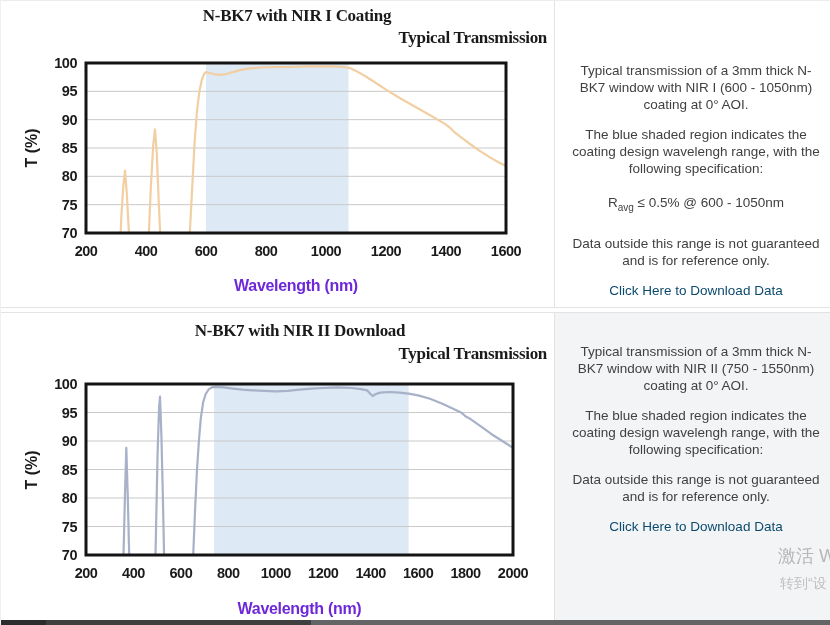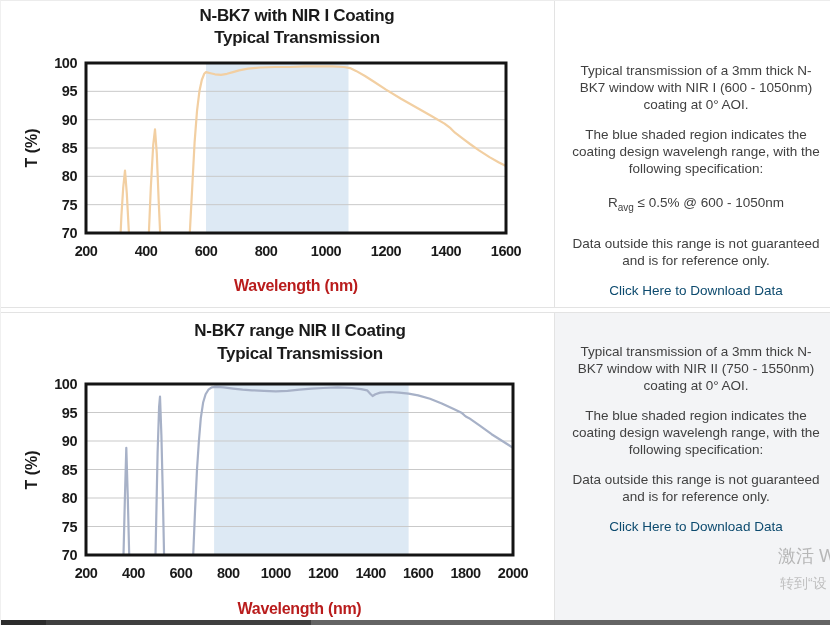--- a/index.html
+++ b/index.html
@@ -3,28 +3,28 @@
 <meta charset="utf-8">
 <style>
   html,body{margin:0;padding:0;background:#fff;}
   .page{position:relative;width:830px;height:625px;overflow:hidden;background:#fff;
         font-family:"Liberation Sans",sans-serif;border-top:1px solid #ececec;border-left:1px solid #f0f0f0;box-sizing:border-box;}
   .row{position:absolute;left:0;width:830px;}
   #row1{top:0;height:307px;border-bottom:1px solid #e3e3e3;box-sizing:border-box;}
   #row2{top:311px;height:308px;border-top:1px solid #e3e3e3;box-sizing:border-box;}
   .chart-card{position:absolute;left:0;top:0;width:546px;height:100%;background:#fff;}
   .chart-title,.chart-subtitle{position:absolute;left:0;width:100%;box-sizing:border-box;padding-left:46px;
-        text-align:center;font-weight:700;font-size:17px;letter-spacing:-0.3px;color:#1a1a1a;}
+        text-align:center;font-weight:700;font-size:17px;letter-spacing:-0.3px;color:#1a1a1a;font-family:Liberation Serif, serif;}
   .chart-title{top:5px;}
-  .chart-subtitle{top:27px;}
+  .chart-subtitle{top:27px;text-align:right;}
   svg.plot{position:absolute;left:0;}
   .tick{font-family:"Liberation Sans",sans-serif;font-weight:700;font-size:14.5px;fill:#1a1a1a;letter-spacing:-0.5px;}
   .ylabel{position:absolute;width:64px;height:20px;text-align:center;font-weight:700;font-size:16px;color:#1a1a1a;
         transform:rotate(-90deg);transform-origin:center;}
-  .xlabel{position:absolute;text-align:center;font-weight:700;font-size:16px;color:#b91c1c;letter-spacing:-0.3px;}
+  .xlabel{position:absolute;text-align:center;font-weight:700;font-size:16px;color:#6d28d9;letter-spacing:-0.3px;}
   .text-panel{position:absolute;left:547px;top:0;width:283px;height:100%;border-left:1px solid #e3e3e3;
         box-sizing:border-box;text-align:center;color:#414141;font-size:13.5px;line-height:17px;padding:61px 13px 0;margin-left:6px;}
   #row2 .text-panel{background:#f3f4f6;padding-top:30px;}
   .text-panel p{margin:0 0 13px;}
   .spec-block{margin:2px 0 14px;}
   #row2 .spec-block{margin:2px 0 26px;}
   .spec{line-height:26px;}
   .spec sub{font-size:10px;}
   .dl-link{color:#0c4a6e;cursor:pointer;text-decoration:none;display:inline-block;}
   .wm1{position:absolute;left:777px;top:543px;width:120px;font-size:18px;color:#a8a8a8;opacity:.8;white-space:nowrap;}
@@ -80,21 +80,21 @@
       <div class="spec-block">
         <div class="spec"><span>R</span><sub>avg</sub><span> ≤ 0.5% @ 600 - 1050nm</span></div>
       </div>
       <p>Data outside this range is not guaranteed and is for reference only.</p>
       <a class="dl-link">Click Here to Download Data</a>
     </div>
   </div>
 
   <div class="row" id="row2">
     <div class="chart-card">
-      <div class="chart-title" style="padding-left:52px;top:8px;">N-BK7 range NIR II Coating</div>
+      <div class="chart-title" style="padding-left:52px;top:8px;">N-BK7 with NIR II Download</div>
       <div class="chart-subtitle" style="padding-left:52px;top:31px;">Typical Transmission</div>
       <div class="ylabel" style="left:0px;top:147px;">T (%)</div>
       <svg class="plot" style="top:64px;" width="546" height="216" viewBox="0 0 546 216">
           <defs>
             <clipPath id="clip-nir2">
               <rect x="85" y="7" width="427" height="171"></rect>
             </clipPath>
           </defs>
           <rect x="213.1" y="7" width="194.5222222222222" height="171" fill="#dde9f4"></rect>
           <line x1="85" x2="512" y1="149.5" y2="149.5" stroke="#c9c9c9" stroke-width="1"></line>

